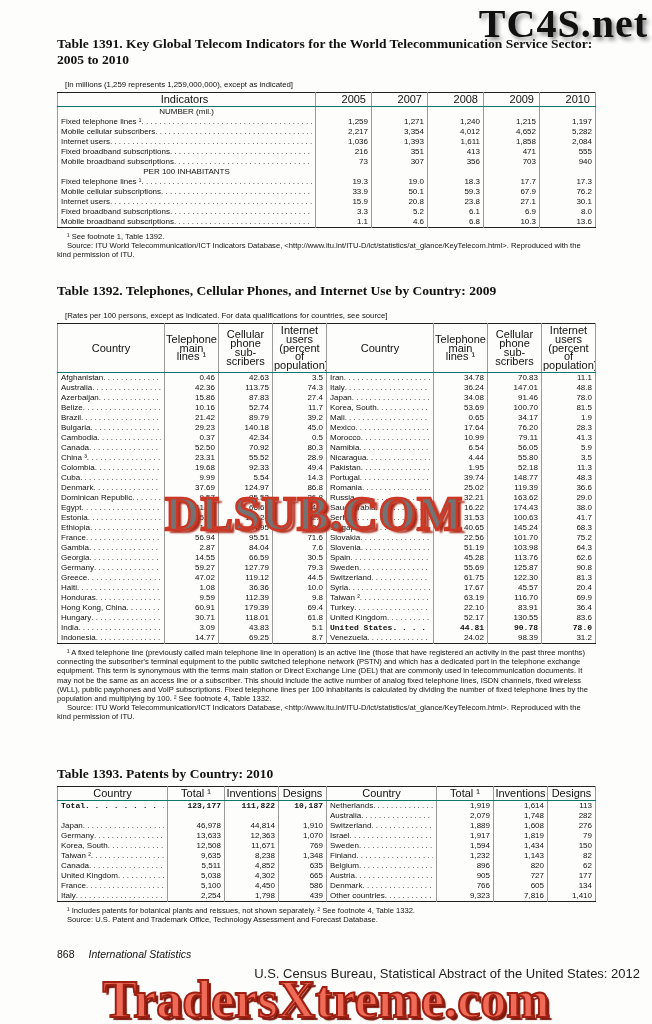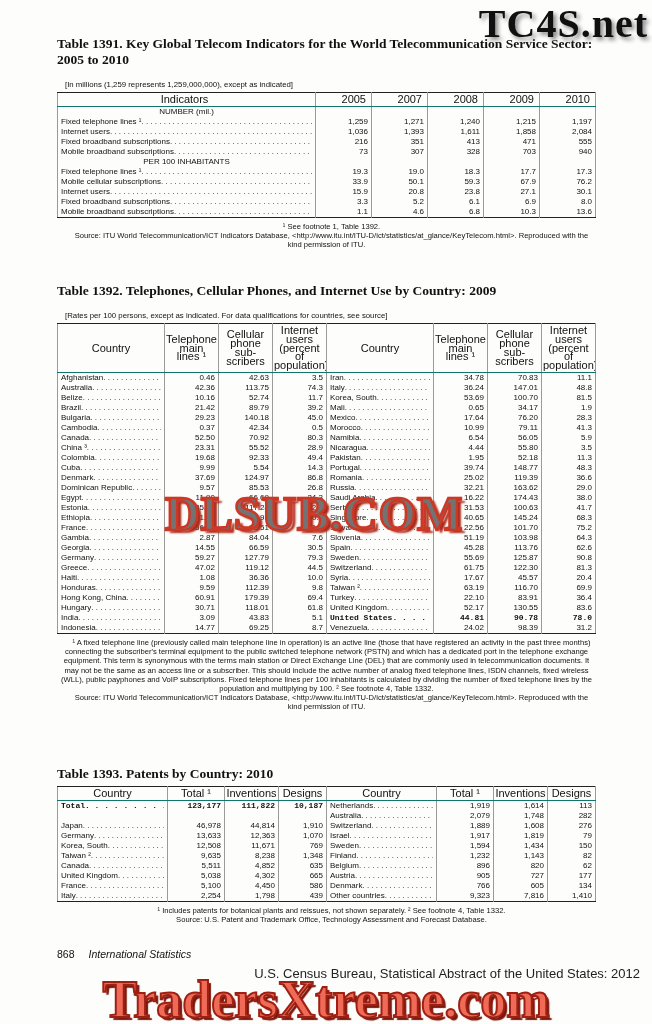--- a/index.html
+++ b/index.html
@@ -28,21 +28,21 @@
   #t1391 th:first-child{text-align:center;}
   .num{text-align:right;padding-right:5px;}
   .sec{text-align:center;font-size:7.8px;}
   .stub{display:flex;align-items:baseline;min-width:0;}
   .lbl{white-space:nowrap;}
   .dots{flex:1;min-width:0;overflow:hidden;white-space:nowrap;}
   .dots::before{content:" . . . . . . . . . . . . . . . . . . . . . . . . . . . . . . . . . . . . . . . . . . . . . . . . . .";}
   .b,.b .lbl{font-weight:bold;}
   td.b{font-weight:bold;font-family:Liberation Mono, monospace;}
 
-  .notes{margin-top:4px;font-size:7.6px;line-height:9.2px;text-align:center;}
+  .notes{margin-top:4px;font-size:7.6px;line-height:9.2px;}
   .note{margin:0;text-indent:10px;}
 
   .wm{position:absolute;z-index:6;font-family:"Liberation Serif",serif;font-weight:800;white-space:nowrap;}
   #wm-top{top:0px;right:4px;font-size:40px;letter-spacing:1px;color:#101010;
           text-shadow:3px 3px 4px #8d8d8d;}
   #wm-mid{top:486px;left:165px;font-size:48px;letter-spacing:1px;color:#737373;
           -webkit-text-stroke:2.5px #cc3826;
           text-shadow:0 0 2px #cc3826,4px 3px 2px #a92c1d;}
   #wm-bottom{top:970px;left:50%;transform:translateX(-50%);font-size:52px;color:#ef6a57;
           -webkit-text-stroke:2px #9e2013;
@@ -95,20 +95,33 @@
           </td>
           <td class="num">1,259</td>
           <td class="num">1,271</td>
           <td class="num">1,240</td>
           <td class="num">1,215</td>
           <td class="num">1,197</td>
         </tr>
         <tr>
           <td>
             <div class="stub">
+              <span class="lbl">Mobile cellular subscribers</span>
+              <span class="dots"></span>
+            </div>
+          </td>
+          <td class="num">2,217</td>
+          <td class="num">3,354</td>
+          <td class="num">4,012</td>
+          <td class="num">4,652</td>
+          <td class="num">5,282</td>
+        </tr>
+        <tr>
+          <td>
+            <div class="stub">
               <span class="lbl">Internet users</span>
               <span class="dots"></span>
             </div>
           </td>
           <td class="num">1,036</td>
           <td class="num">1,393</td>
           <td class="num">1,611</td>
           <td class="num">1,858</td>
           <td class="num">2,084</td>
         </tr>
@@ -127,21 +140,21 @@
         </tr>
         <tr>
           <td>
             <div class="stub">
               <span class="lbl">Mobile broadband subscriptions</span>
               <span class="dots"></span>
             </div>
           </td>
           <td class="num">73</td>
           <td class="num">307</td>
-          <td class="num">328</td>
+          <td class="num">356</td>
           <td class="num">703</td>
           <td class="num">940</td>
         </tr>
         <tr>
           <td class="sec">PER 100 INHABITANTS</td>
           <td class="num"></td>
           <td class="num"></td>
           <td class="num"></td>
           <td class="num"></td>
           <td class="num"></td>
@@ -298,20 +311,40 @@
               <span class="dots"></span>
             </div>
           </td>
           <td class="num">36.24</td>
           <td class="num">147.01</td>
           <td class="num">48.8</td>
         </tr>
         <tr>
           <td>
             <div class="stub">
+              <span class="lbl">Azerbaijan</span>
+              <span class="dots"></span>
+            </div>
+          </td>
+          <td class="num">15.86</td>
+          <td class="num">87.83</td>
+          <td class="num">27.4</td>
+          <td>
+            <div class="stub">
+              <span class="lbl">Japan</span>
+              <span class="dots"></span>
+            </div>
+          </td>
+          <td class="num">34.08</td>
+          <td class="num">91.46</td>
+          <td class="num">78.0</td>
+        </tr>
+        <tr>
+          <td>
+            <div class="stub">
               <span class="lbl">Belize</span>
               <span class="dots"></span>
             </div>
           </td>
           <td class="num">10.16</td>
           <td class="num">52.74</td>
           <td class="num">11.7</td>
           <td>
             <div class="stub">
               <span class="lbl">Korea, South</span>

